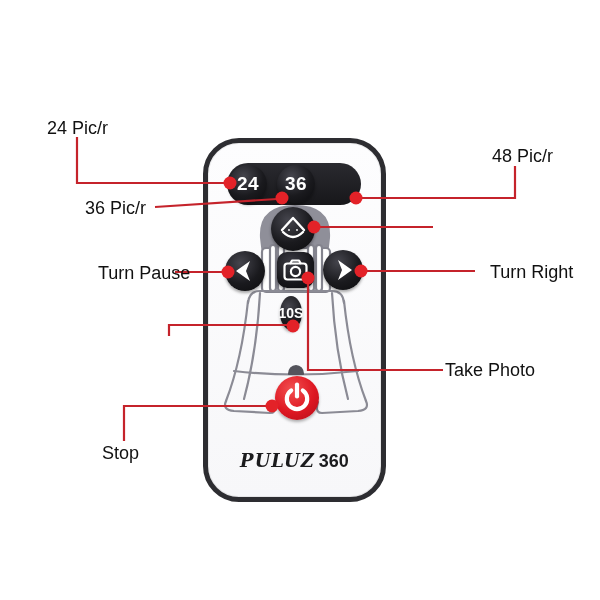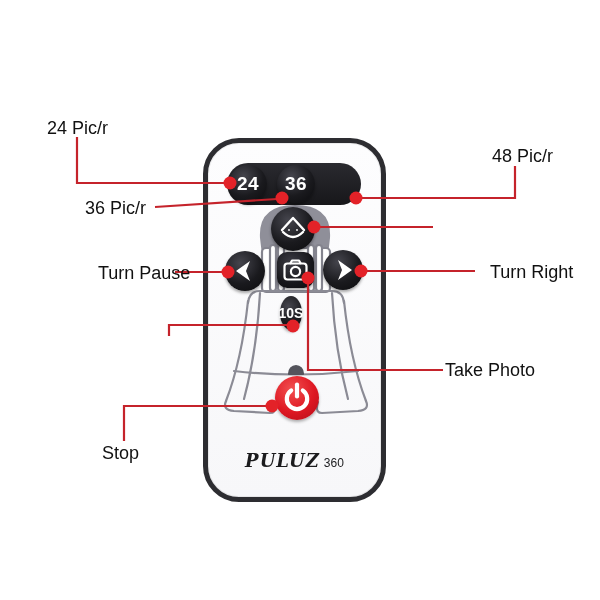--- a/index.html
+++ b/index.html
@@ -29,21 +29,21 @@
         box-shadow:0 2px 3px rgba(0,0,0,0.35);}
   .bright{left:115px;top:107px;width:40px;height:40px;}
   .b10s{left:72px;top:153px;width:22px;height:34px;font-size:14px;}
   .bpower{left:67px;top:233px;width:44px;height:44px;border-radius:50%;
         background:radial-gradient(circle at 38% 30%,#f25050 0%,#de1722 55%,#b20e18 100%);
         box-shadow:0 2px 3px rgba(0,0,0,0.3);}
   .logo{position:absolute;left:0;top:307px;width:100%;text-align:center;color:#1b1b1d;
         white-space:nowrap;}
   .logo .puluz{font-family:"DejaVu Serif",serif;font-style:italic;font-weight:900;
         font-size:18px;letter-spacing:1px;}
-  .logo .n360{font-family:"Liberation Sans",sans-serif;font-weight:normal;font-size:12px;
+  .logo .n360{font-family:"Liberation Sans",sans-serif;font-weight:bold;font-size:18px;
         margin-left:4px;}
   
   .label{position:absolute;font-size:18px;color:#111111;white-space:nowrap;line-height:1;}
   .overlay{position:absolute;left:0;top:0;pointer-events:none;}
 </style>
 </head>
 <body>
 
 <div class="scene">
 

